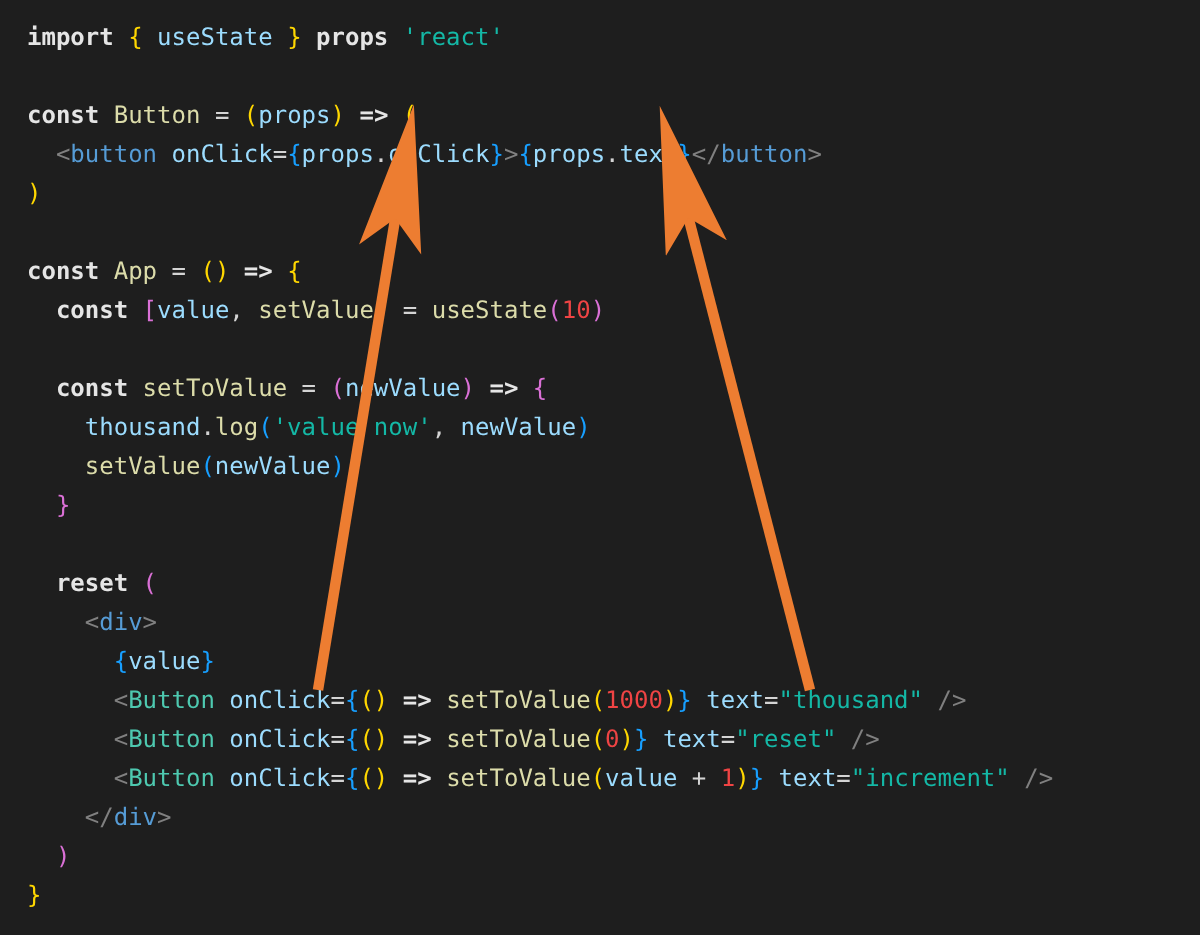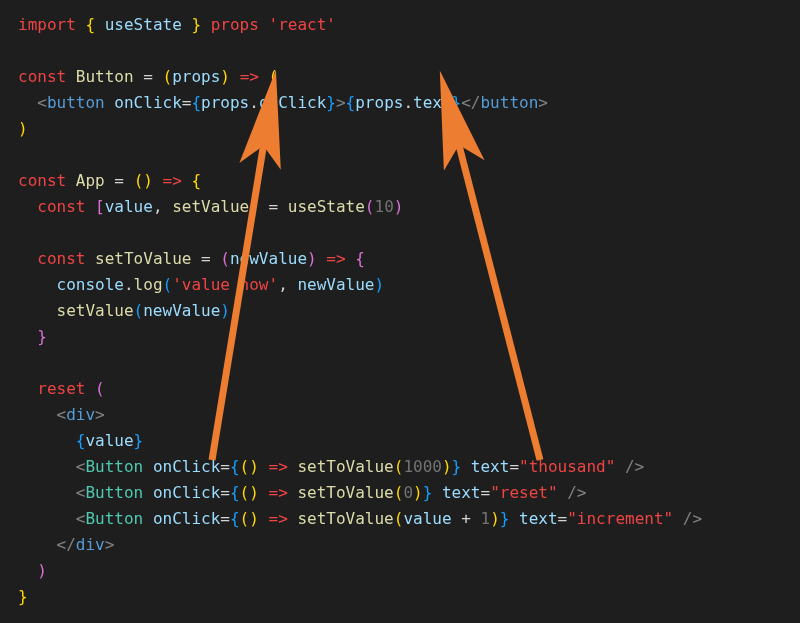--- a/index.html
+++ b/index.html
@@ -15,27 +15,27 @@
     font-size: 16px;
     line-height: 26px;
     color: #d4d4d4;
     position: relative;
   }
   pre.code {
     margin: 0;
     padding: 12px 18px;
     white-space: pre;
   }
-  .tok-kw    { color: #ef4444; }   
+  .tok-kw    { color: #e5e5e5; font-weight: bold; }   
   .tok-mod   { color: #9cdcfe; }   
   .tok-fn    { color: #dcdcaa; }   
   .tok-type  { color: #4ec9b0; }   
   .tok-attr  { color: #9cdcfe; }   
-  .tok-str   { color: #ef4444; }   
-  .tok-num   { color: #737373; }   
+  .tok-str   { color: #14b8a6; }   
+  .tok-num   { color: #ef4444; }   
   .tok-tag   { color: #808080; }   
   .tok-elem  { color: #569cd6; }   
   .tok-pun   { color: #d4d4d4; }   
   .tok-brace { color: #ffd700; }   
   .tok-brace2{ color: #da70d6; }   
   .tok-brace3{ color: #179fff; }   
 
   svg.annotations {
     position: absolute;
     top: 0;
@@ -49,21 +49,21 @@
 <pre class="code"><span><span class="tok-kw">import</span> <span class="tok-brace">{</span> <span class="tok-mod">useState</span> <span class="tok-brace">}</span> <span class="tok-kw">props</span> <span class="tok-str">'react'</span></span>
 
 <span><span class="tok-kw">const</span> <span class="tok-fn">Button</span> <span class="tok-pun">=</span> <span class="tok-brace">(</span><span class="tok-mod">props</span><span class="tok-brace">)</span> <span class="tok-kw">=&gt;</span> <span class="tok-brace">(</span></span>
 <span>  <span class="tok-tag">&lt;</span><span class="tok-elem">button</span> <span class="tok-attr">onClick</span><span class="tok-pun">=</span><span class="tok-brace3">{</span><span class="tok-mod">props</span><span class="tok-pun">.</span><span class="tok-mod">onClick</span><span class="tok-brace3">}</span><span class="tok-tag">&gt;</span><span class="tok-brace3">{</span><span class="tok-mod">props</span><span class="tok-pun">.</span><span class="tok-mod">text</span><span class="tok-brace3">}</span><span class="tok-tag">&lt;/</span><span class="tok-elem">button</span><span class="tok-tag">&gt;</span></span>
 <span><span class="tok-brace">)</span></span>
 
 <span><span class="tok-kw">const</span> <span class="tok-fn">App</span> <span class="tok-pun">=</span> <span class="tok-brace">(</span><span class="tok-brace">)</span> <span class="tok-kw">=&gt;</span> <span class="tok-brace">{</span></span>
 <span>  <span class="tok-kw">const</span> <span class="tok-brace2">[</span><span class="tok-mod">value</span><span class="tok-pun">,</span> <span class="tok-fn">setValue</span><span class="tok-brace2">]</span> <span class="tok-pun">=</span> <span class="tok-fn">useState</span><span class="tok-brace2">(</span><span class="tok-num">10</span><span class="tok-brace2">)</span></span>
 
 <span>  <span class="tok-kw">const</span> <span class="tok-fn">setToValue</span> <span class="tok-pun">=</span> <span class="tok-brace2">(</span><span class="tok-mod">newValue</span><span class="tok-brace2">)</span> <span class="tok-kw">=&gt;</span> <span class="tok-brace2">{</span></span>
-<span>    <span class="tok-mod">console</span><span class="tok-pun">.</span><span class="tok-fn">log</span><span class="tok-brace3">(</span><span class="tok-str">'value now'</span><span class="tok-pun">,</span> <span class="tok-mod">newValue</span><span class="tok-brace3">)</span></span>
+<span>    <span class="tok-mod">thousand</span><span class="tok-pun">.</span><span class="tok-fn">log</span><span class="tok-brace3">(</span><span class="tok-str">'value now'</span><span class="tok-pun">,</span> <span class="tok-mod">newValue</span><span class="tok-brace3">)</span></span>
 <span>    <span class="tok-fn">setValue</span><span class="tok-brace3">(</span><span class="tok-mod">newValue</span><span class="tok-brace3">)</span></span>
 <span>  <span class="tok-brace2">}</span></span>
 
 <span>  <span class="tok-kw">reset</span> <span class="tok-brace2">(</span></span>
 <span>    <span class="tok-tag">&lt;</span><span class="tok-elem">div</span><span class="tok-tag">&gt;</span></span>
 <span>      <span class="tok-brace3">{</span><span class="tok-mod">value</span><span class="tok-brace3">}</span></span>
 <span>      <span class="tok-tag">&lt;</span><span class="tok-type">Button</span> <span class="tok-attr">onClick</span><span class="tok-pun">=</span><span class="tok-brace3">{</span><span class="tok-brace">(</span><span class="tok-brace">)</span> <span class="tok-kw">=&gt;</span> <span class="tok-fn">setToValue</span><span class="tok-brace">(</span><span class="tok-num">1000</span><span class="tok-brace">)</span><span class="tok-brace3">}</span> <span class="tok-attr">text</span><span class="tok-pun">=</span><span class="tok-str">"thousand"</span> <span class="tok-tag">/&gt;</span></span>
 <span>      <span class="tok-tag">&lt;</span><span class="tok-type">Button</span> <span class="tok-attr">onClick</span><span class="tok-pun">=</span><span class="tok-brace3">{</span><span class="tok-brace">(</span><span class="tok-brace">)</span> <span class="tok-kw">=&gt;</span> <span class="tok-fn">setToValue</span><span class="tok-brace">(</span><span class="tok-num">0</span><span class="tok-brace">)</span><span class="tok-brace3">}</span> <span class="tok-attr">text</span><span class="tok-pun">=</span><span class="tok-str">"reset"</span> <span class="tok-tag">/&gt;</span></span>
 <span>      <span class="tok-tag">&lt;</span><span class="tok-type">Button</span> <span class="tok-attr">onClick</span><span class="tok-pun">=</span><span class="tok-brace3">{</span><span class="tok-brace">(</span><span class="tok-brace">)</span> <span class="tok-kw">=&gt;</span> <span class="tok-fn">setToValue</span><span class="tok-brace">(</span><span class="tok-mod">value</span> <span class="tok-pun">+</span> <span class="tok-num">1</span><span class="tok-brace">)</span><span class="tok-brace3">}</span> <span class="tok-attr">text</span><span class="tok-pun">=</span><span class="tok-str">"increment"</span> <span class="tok-tag">/&gt;</span></span>
 <span>    <span class="tok-tag">&lt;/</span><span class="tok-elem">div</span><span class="tok-tag">&gt;</span></span>

